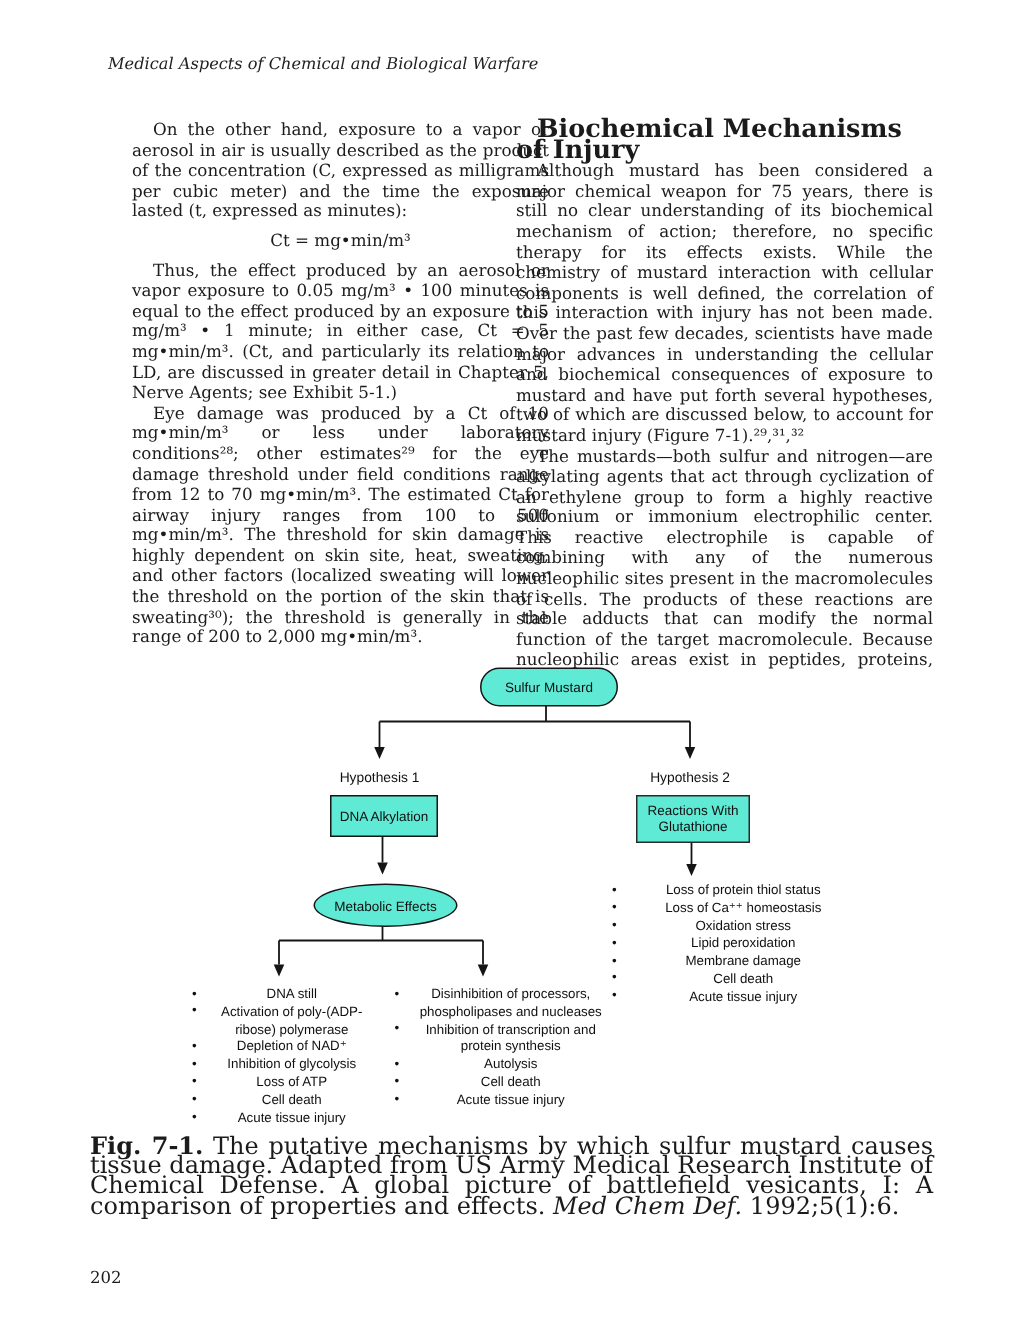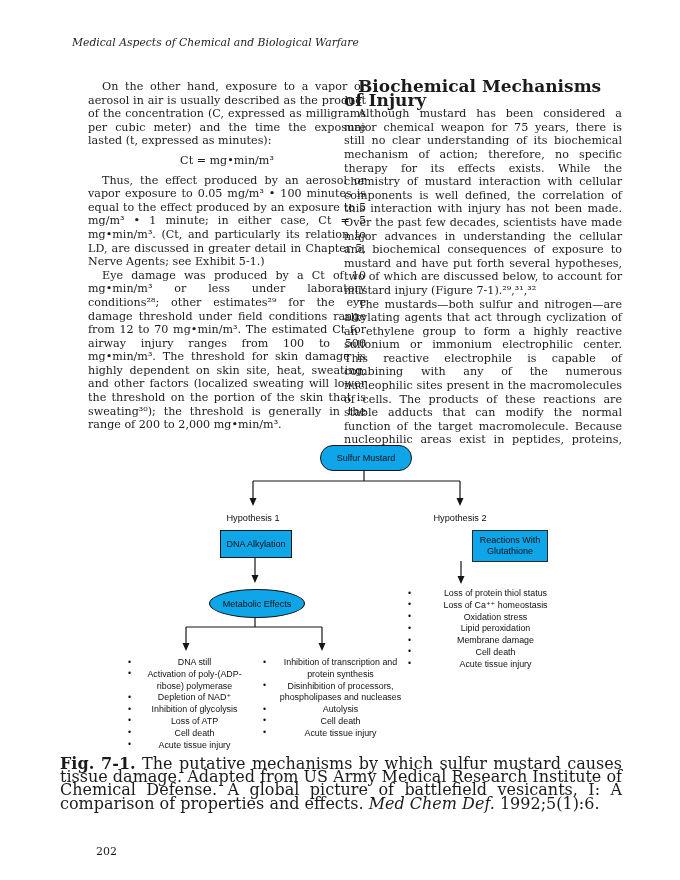--- a/index.html
+++ b/index.html
@@ -25,42 +25,42 @@
     font-weight:bold; font-size:17px; margin:0 0 12px 0; text-indent:0;
     text-align:left;
   }
   
   .figure {
     position:absolute; left:0; top:438px; width:680px; height:320px;
     font-family:"Liberation Sans","DejaVu Sans",sans-serif;
     font-size:9px; color:#101010;
   }
   .connectors { position:absolute; left:0; top:0; width:680px; height:320px; }
-  .fnode { position:absolute; display:flex; align-items:center; justify-content:center; text-align:center; background:#0ea5e9; }
+  .fnode { position:absolute; display:flex; align-items:center; justify-content:center; text-align:center; background:#5eead4; }
   .node-stadium { left:320px; top:7px;  width:90px; height:24px; border:1.2px solid #151515; border-radius:13px; }
   .hyp-label    { position:absolute; width:122px; text-align:center; top:75px; font-size:9.2px; }
   .hyp1-label   { left:192px; }
   .hyp2-label   { left:399px; }
   .box-h1 { left:220px; top:92px;  width:70px; height:26px; border:1.3px solid #151515; }
-  .box-h2 { left:424px; top:92px;  width:74px; height:30px; border:1.6px solid #2a2a2a; line-height:1.2;margin-left:48px; }
+  .box-h2 { left:424px; top:92px;  width:74px; height:30px; border:1.6px solid #2a2a2a; line-height:1.2; }
   .ellipse { left:209px; top:151px; width:94px; height:27px; border:1.2px solid #151515; border-radius:50%; }
   .flist { position:absolute; list-style:none; margin:0; padding:0; line-height:11.8px; font-size:8.9px;text-align:center; }
   .flist li { padding-left:9px; position:relative; margin:0; }
   .flist li::before { content:"\2022"; position:absolute; left:1px; top:-0.5px; }
   .flist-left  { left:127px; top:219px; width:126px; }
   .flist-mid   { left:262px; top:219px; width:148px; }
   .flist-right { left:407px; top:150px; width:168px; }
   
   .caption {
     position:absolute; left:60px; top:757px; width:562px;
     font-size:16px; line-height:13.2px; text-align:justify;
   }
   .caption b { font-weight:bold; }
   .caption i { font-style:italic; }
-  .page-number { position:absolute; left:60px; top:845px; font-size:11px;margin-left:36px; }
+  .page-number { position:absolute; left:60px; top:845px; font-size:11px; }
 </style>
 </head>
 <body>
 
 <div class="running-head">Medical Aspects of Chemical and Biological Warfare</div>
 
 <div class="col col-left">
   <p>On the other hand, exposure to a vapor or aerosol in air is usually described as the product of the concentration (C, expressed as milligrams per cubic meter) and the time the exposure lasted (t, expressed as minutes):</p>
   <p class="equation">Ct = mg•min/m³</p>
   <p>Thus, the effect produced by an aerosol or vapor exposure to 0.05 mg/m³ • 100 minutes is equal to the effect produced by an exposure to 5 mg/m³ • 1 minute; in either case, Ct = 5 mg•min/m³.  (Ct, and particularly its relation to LD, are discussed in greater detail in Chapter 5, Nerve Agents; see Exhibit 5-1.)</p>
@@ -110,22 +110,22 @@
   <ul class="flist flist-left">
       <li>DNA still</li>
       <li>Activation of poly-(ADP-ribose) polymerase</li>
       <li>Depletion of NAD⁺</li>
       <li>Inhibition of glycolysis</li>
       <li>Loss of ATP</li>
       <li>Cell death</li>
       <li>Acute tissue injury</li>
     </ul>
   <ul class="flist flist-mid">
+      <li>Disinhibition of processors, phospholipases and nucleases</li>
       <li>Inhibition of transcription and protein synthesis</li>
-      <li>Disinhibition of processors, phospholipases and nucleases</li>
       <li>Autolysis</li>
       <li>Cell death</li>
       <li>Acute tissue injury</li>
     </ul>
   <ul class="flist flist-right">
       <li>Loss of protein thiol status</li>
       <li>Loss of Ca⁺⁺ homeostasis</li>
       <li>Oxidation stress</li>
       <li>Lipid peroxidation</li>
       <li>Membrane damage</li>

